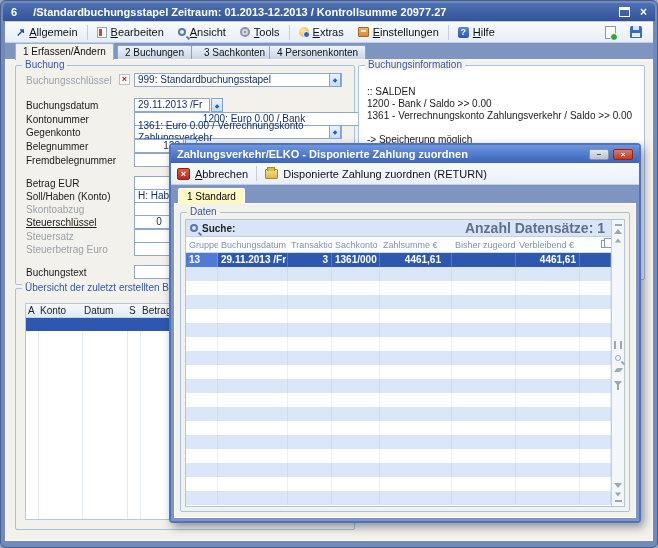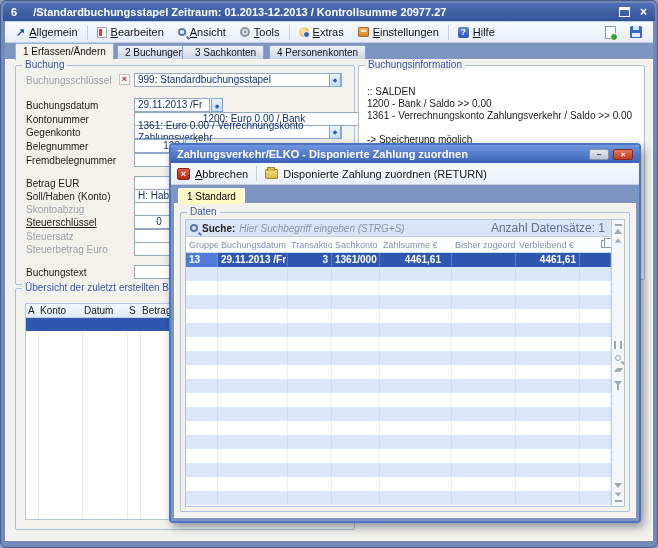--- a/index.html
+++ b/index.html
@@ -111,21 +111,21 @@
   .d-tab { position:absolute; top:3px; left:7px; height:16px; background:#fef9c3; border:1px solid #fdfdfd; border-bottom:none;
     border-radius:2px 2px 0 0; font-size:10px; padding:0 8px; line-height:15px; z-index:2; cursor:default; }
   .d-content { position:absolute; top:18px; left:3px; right:3px; bottom:3px; background:#f3f1eb; border:1px solid #fdfdfd; }
   .g-daten { left:5px; right:5px; top:8px; bottom:5px; }
   .daten-inner { position:absolute; inset:6px 4px 4px 4px; background:#fff; border:1px solid #b6c2d6; display:flex; }
 
   .dt-left { flex:1; display:flex; flex-direction:column; overflow:hidden; }
   .searchrow { height:17px; background:#d9e4f6; border-bottom:1px solid #c0cede; display:flex; align-items:center; padding:0 4px; gap:4px; }
   .search-label { font-size:10px; font-weight:bold; color:#222; }
   .search-ph { font-size:10px; font-style:italic; color:#8a93a6; }
-  .search-count { margin-left:auto; font-size:12px; color:#5f6f8c; padding-right:2px; }
+  .search-count { margin-left:auto; font-size:14px; color:#5f6f8c; padding-right:2px;font-weight:bold; }
 
   .dhead { display:flex; height:16px; background:#fcfdff; border-bottom:1px solid #cdd8e8; }
   .dhead > div { font-size:9px; color:#8292ae; padding:3px 3px 0 3px; overflow:hidden; white-space:nowrap; }
   .c0{width:32px}.c1{width:70px}.c2{width:44px}.c3{width:48px}.c4{width:72px}.c5{width:64px}.c6{width:64px}.c7{flex:1; position:relative;}
   .copy-ic { position:absolute; right:3px; top:3px; width:7px; height:8px; border:1px solid #8a98b0; background:#fff; }
   .copy-ic::after { content:""; position:absolute; left:2px; top:-3px; width:7px; height:8px; border:1px solid #8a98b0; background:#fff; }
 
   .drows { flex:1; overflow:hidden; }
   .drow { display:flex; height:14px; }
   .drow:nth-child(even) { background:#dbe7f8; }
@@ -208,21 +208,21 @@
     </div>
   </div>
 
   <div class="tabstrip">
     <div class="tab active" style="left:10px;">
       <span class="tab-label">1 Erfassen/Ändern</span>
     </div>
     <div class="tab" style="left:112px;">
       <span class="tab-label">2 Buchungen</span>
     </div>
-    <div class="tab" style="left:177px;padding-left:12px;">
+    <div class="tab" style="left:186px;padding-left:12px;">
       <span class="tab-label">3 Sachkonten</span>
     </div>
     <div class="tab" style="left:264px;">
       <span class="tab-label">4 Personenkonten</span>
     </div>
   </div>
 
   <div class="content">
 
     <div class="groupbox g-buchung">
@@ -353,21 +353,20 @@
       <div class="d-tab">1 Standard</div>
       <div class="d-content">
         <div class="groupbox g-daten">
           <span class="grouplabel">Daten</span>
           <div class="daten-inner">
 
             <div class="dt-left">
               <div class="searchrow">
                 <span class="ic ic-mag2"></span>
                 <span class="search-label">Suche:</span>
-                <span class="search-ph">Hier Suchbegriff eingeben (STRG+S)</span>
                 <span class="search-count">Anzahl Datensätze: 1</span>
               </div>
 
               <div class="dhead">
                 <div class="c0">Gruppe</div>
                 <div class="c1">Buchungsdatum</div>
                 <div class="c2">Transaktion</div>
                 <div class="c3">Sachkonto</div>
                 <div class="c4">Zahlsumme €</div>
                 <div class="c5">Bisher zugeordnet</div>

